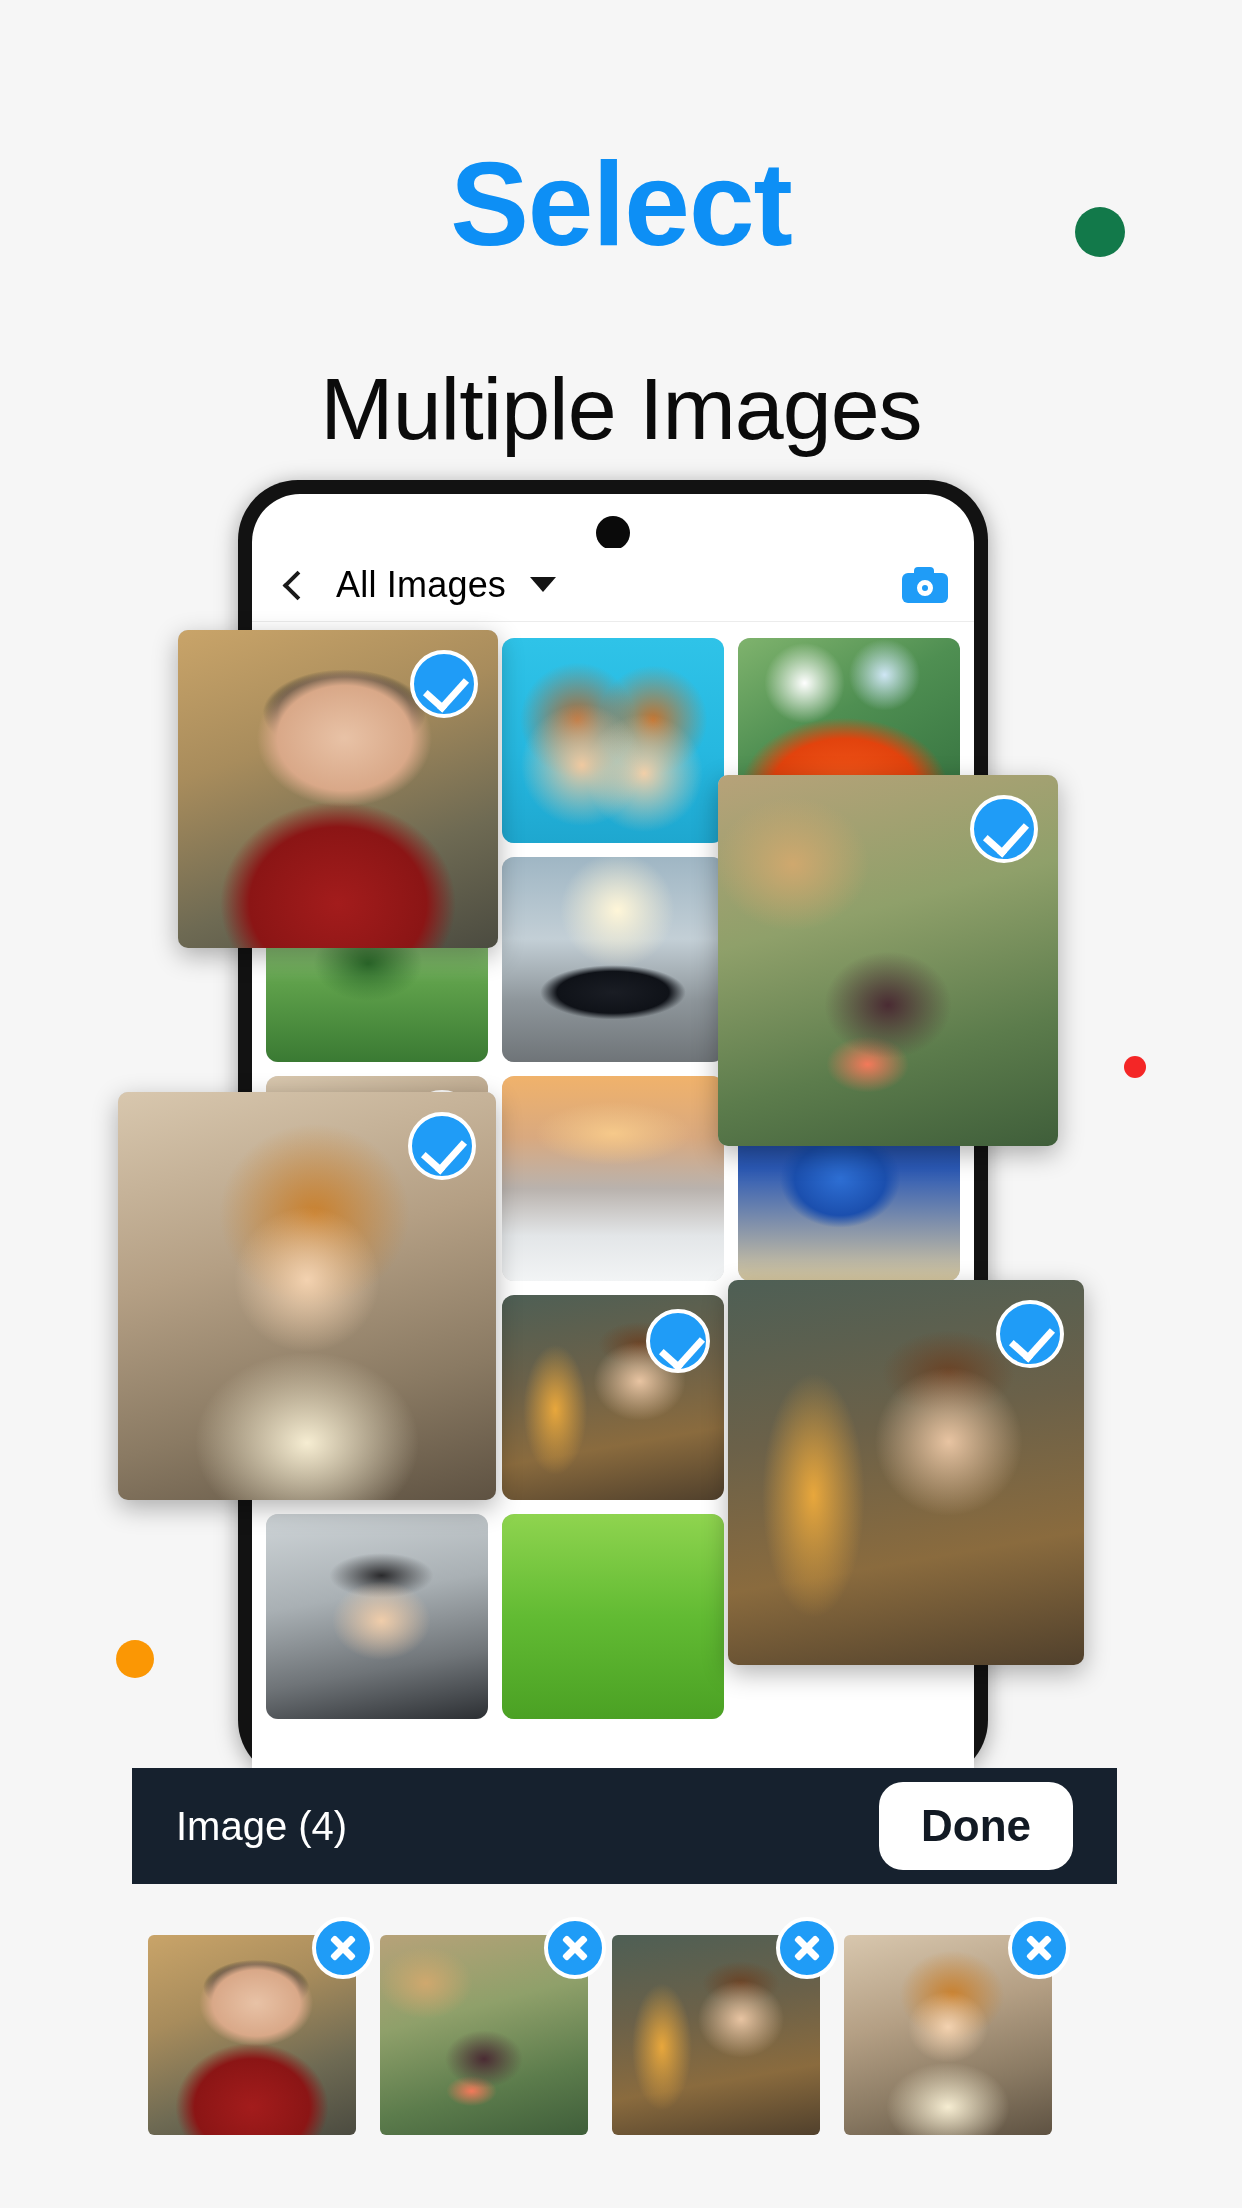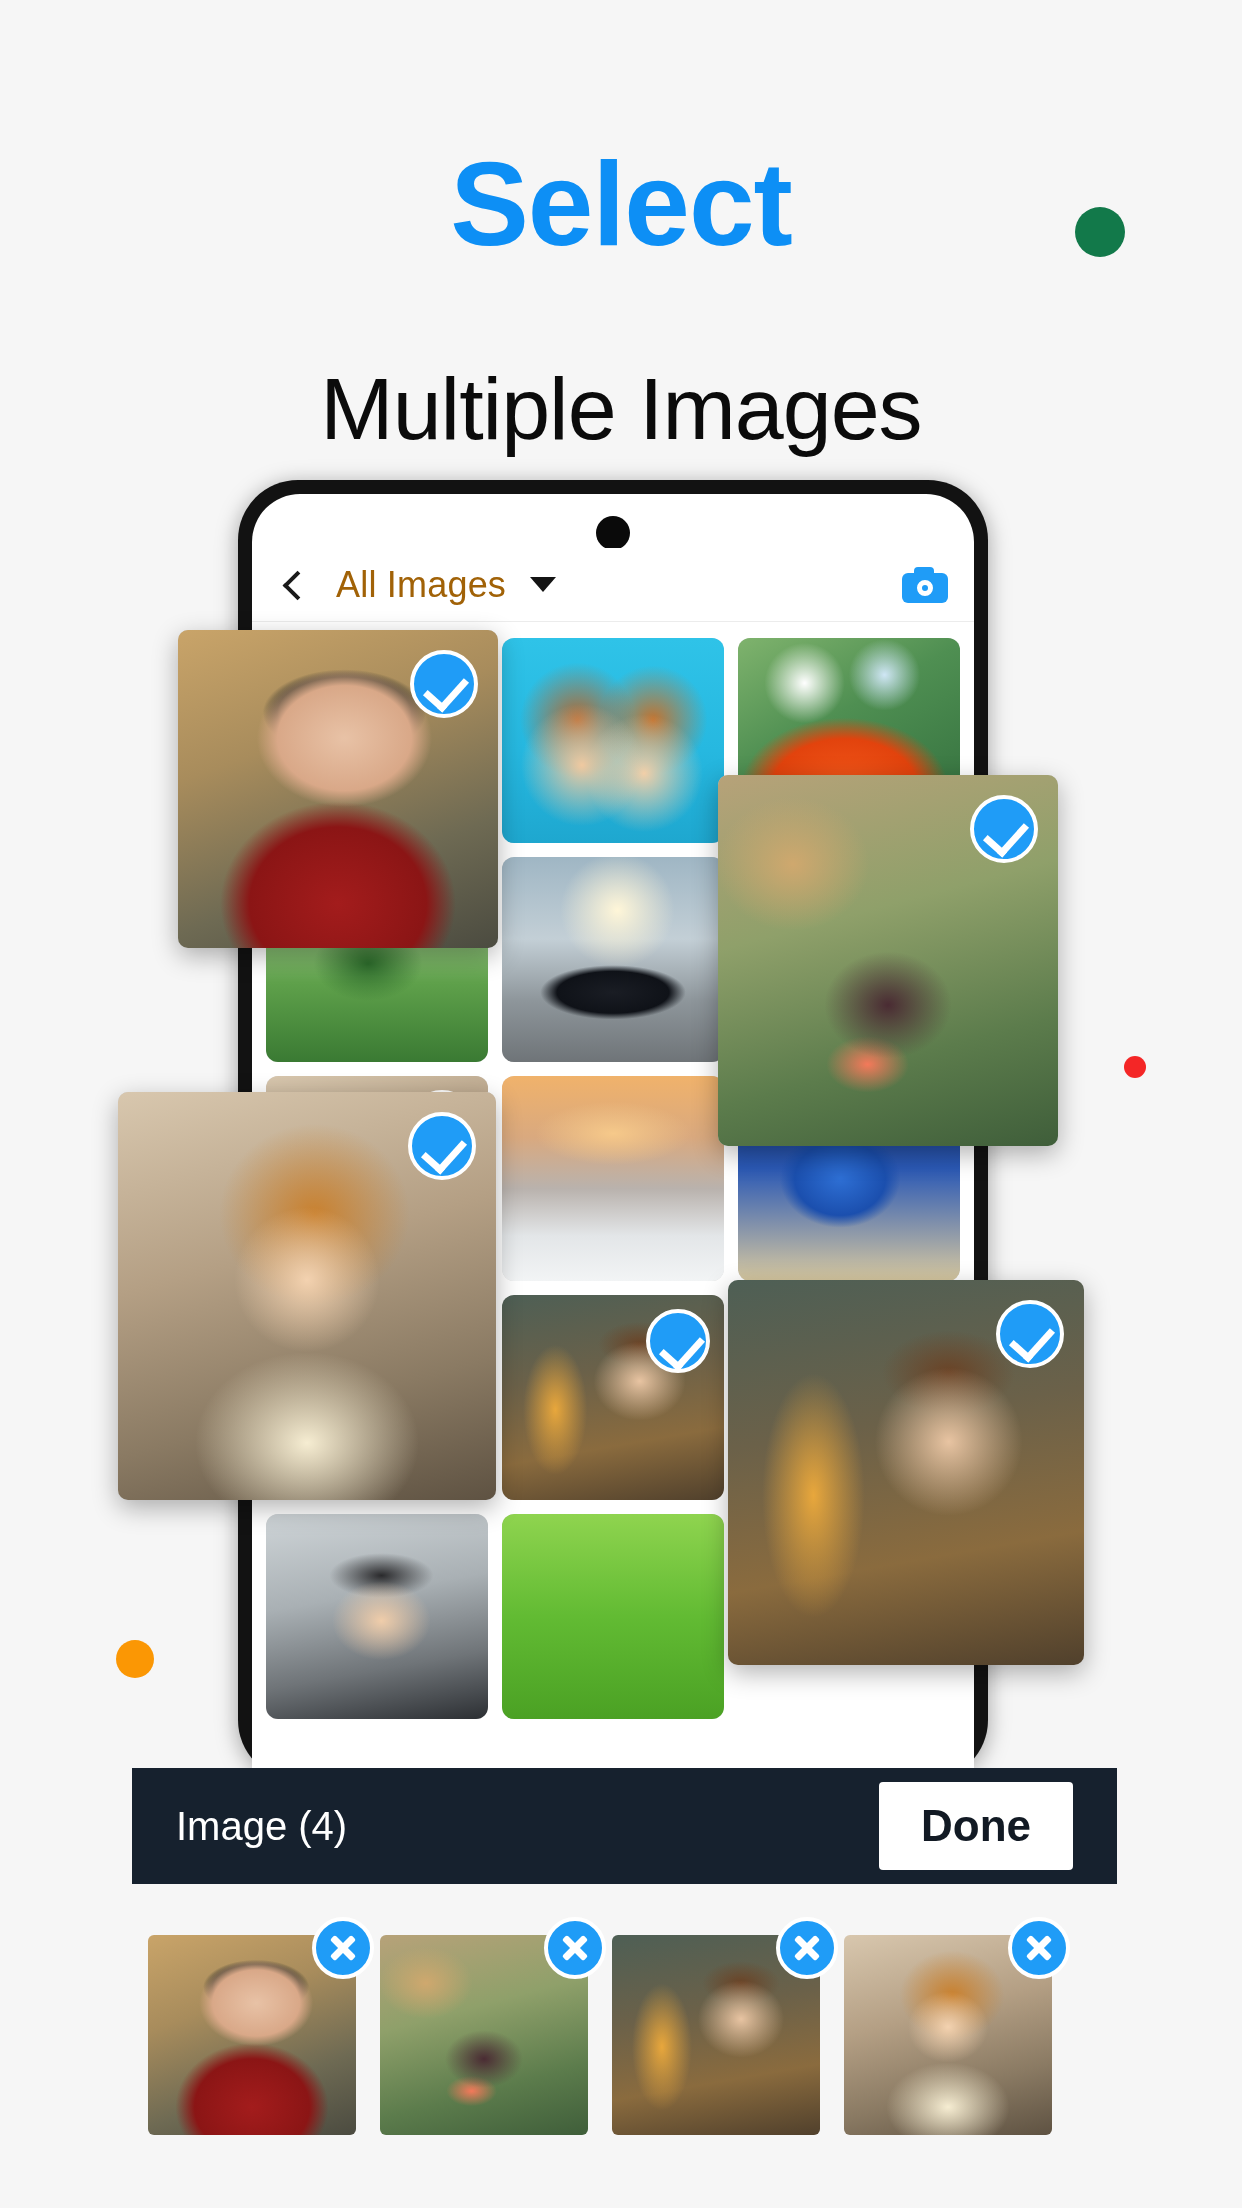--- a/index.html
+++ b/index.html
@@ -65,21 +65,21 @@
   .back-chevron{
     width:30px;height:30px;flex:0 0 auto;
     position:relative;margin-right:28px;cursor:pointer;
   }
   .back-chevron::before{
     content:"";position:absolute;left:9px;top:5px;
     width:17px;height:17px;border-left:4px solid #1a1a1a;border-bottom:4px solid #1a1a1a;
     transform:rotate(45deg);
   }
   .appbar-title{
-    font-size:36px;color:#a16207;font-weight:400;letter-spacing:.2px;
+    font-size:36px;color:#000000;font-weight:400;letter-spacing:.2px;
   }
   .caret{
     width:0;height:0;margin-left:24px;
     border-left:13px solid transparent;border-right:13px solid transparent;
     border-top:15px solid #141414;
   }
   .appbar-spacer{flex:1 1 auto;}
   .cam-icon{width:46px;height:36px;position:relative;cursor:pointer;}
   .cam-body{position:absolute;left:0;bottom:0;width:46px;height:30px;background:#1f9cf7;border-radius:6px;}
   .cam-bump{position:absolute;left:12px;top:0;width:20px;height:9px;background:#1f9cf7;border-radius:4px 4px 0 0;}
@@ -128,21 +128,21 @@
     position:absolute;left:132px;top:1768px;width:985px;height:116px;
     background:#16212e;
     display:flex;align-items:center;
     padding:0 44px;box-sizing:border-box;
   }
   .bottombar-label{color:#ffffff;font-size:40px;font-weight:400;}
   .bottombar-spacer{flex:1 1 auto;}
   .done-btn{
     background:#ffffff;color:#121a24;
     font-size:44px;font-weight:700;
-    border-radius:4px;border:none;
+    border-radius:24px;border:none;
     padding:22px 42px;cursor:pointer;
     font-family:"Liberation Sans", sans-serif;
     line-height:1;
   }
 
   
   .strip{
     position:absolute;left:148px;top:1935px;width:940px;height:210px;
     display:flex;gap:24px;
   }

